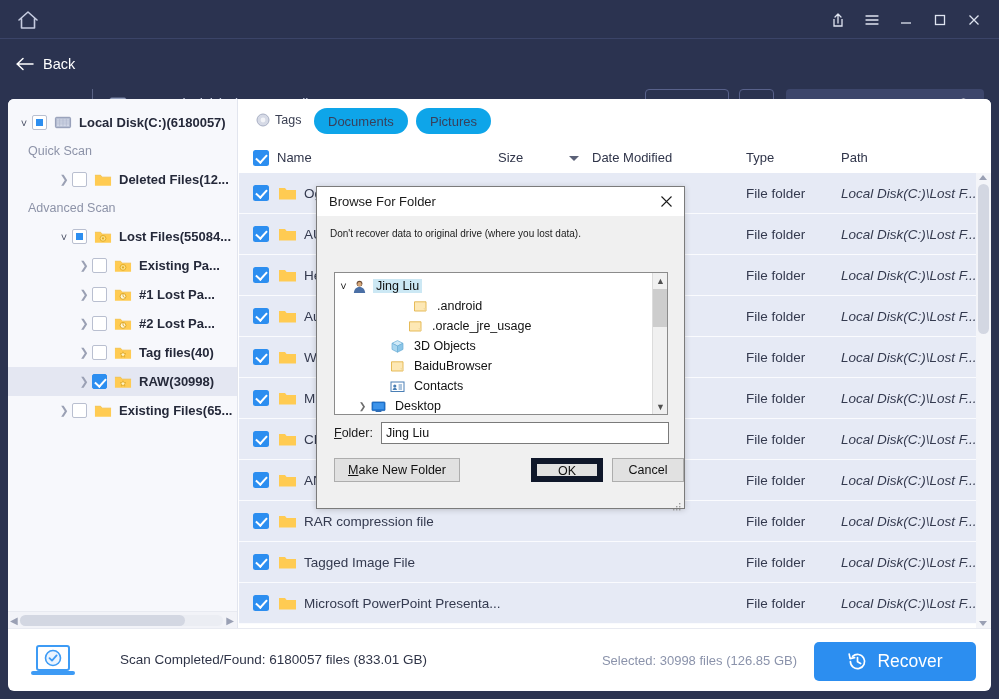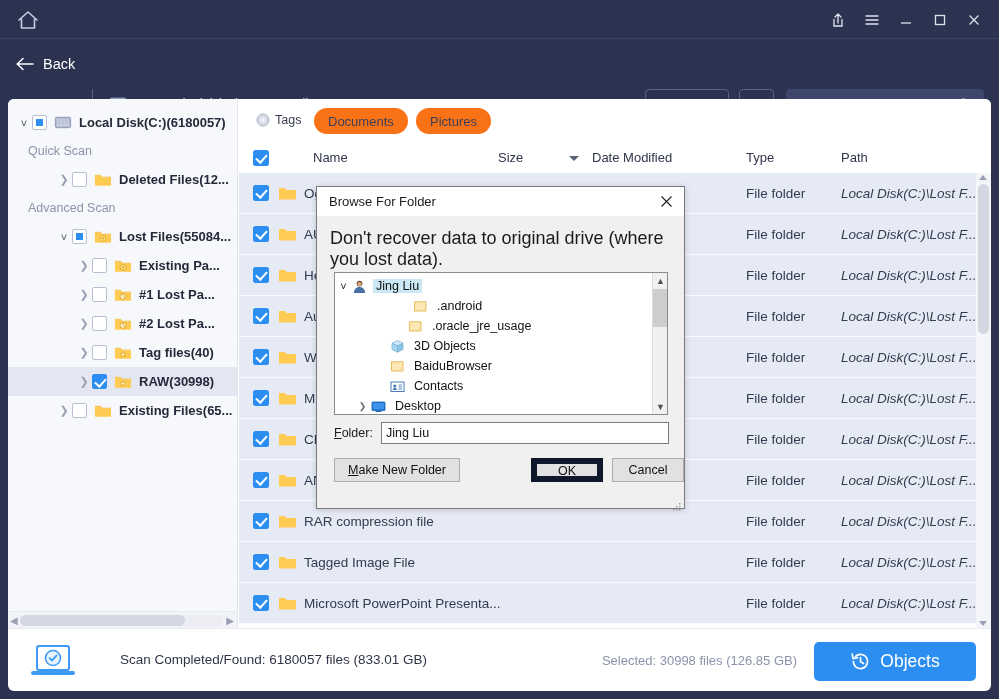--- a/index.html
+++ b/index.html
@@ -89,32 +89,32 @@
   .sb-hscroll .arrowL { position:absolute; left:2px; top:3px; color:#9aa0b4; font-size:10px; }
   .sb-hscroll .arrowR { position:absolute; right:3px; top:3px; color:#9aa0b4; font-size:10px; }
   .sb-hscroll .track { position:absolute; left:12px; top:3px; right:14px; height:11px; background:#ebedf3; border-radius:6px; }
   .sb-hscroll .thumb { position:absolute; left:12px; top:3px; width:165px; height:11px; background:#d3d7e2; border-radius:6px; }
 
   
   .filearea { position:absolute; left:231px; top:0; width:752px; height:529px; background:#fff; }
   .tagsrow { position:absolute; left:0; top:0; width:696px; height:45px; background:#fff; }
   .tags-label { position:absolute; left:17px; top:14px; display:flex; align-items:center; gap:5px; font-size:12.5px; color:#3a3f52; }
   .tagpill {
-    position:absolute; top:9px; height:26px; border-radius:13px; background:#f97316;
+    position:absolute; top:9px; height:26px; border-radius:13px; background:#0ea5e9;
     display:flex; align-items:center; justify-content:center; padding:0 14px;
     font-size:13px; color:#39405c; cursor:pointer;
   }
   .tagpill.p1 { left:75px; }
   .tagpill.p2 { left:177px; }
 
   .colhdr { position:absolute; left:0; top:45px; width:752px; height:29px; background:#fff; }
   .colhdr .chk { position:absolute; left:14px; top:6px; width:16px; height:16px; background:#2c8ef0; border-radius:2.5px; cursor:pointer; }
   .colhdr .chk:after { content:""; position:absolute; left:5px; top:2px; width:5px; height:9px; border:solid #fff; border-width:0 2px 2px 0; transform:rotate(42deg); }
   .ch { position:absolute; top:6px; font-size:13px; color:#30354a; }
-  .ch.name { left:38px;margin-left:36px; }
+  .ch.name { left:38px; }
   .ch.size { left:259px; }
   .ch.date { left:353px; }
   .ch.type { left:507px; }
   .ch.path { left:602px; }
   .sortcaret { position:absolute; left:330px; top:12px; width:0;height:0;border-left:5px solid transparent;border-right:5px solid transparent;border-top:5px solid #5b6177; cursor:pointer;}
 
   .rows { position:absolute; left:0; top:74px; width:752px; height:455px; overflow:hidden; }
   .frow { position:relative; height:41px; background:#e6eaf5; border-bottom:1px solid #fafbfe; }
   .frow .rchk { position:absolute; left:14px; top:12px; width:16px; height:16px; background:#2c8ef0; border-radius:2.5px; cursor:pointer; }
   .frow .rchk:after { content:""; position:absolute; left:5px; top:2px; width:5px; height:9px; border:solid #fff; border-width:0 2px 2px 0; transform:rotate(42deg); }
@@ -146,21 +146,21 @@
   
   .dlg {
     position:absolute; left:316px; top:186px; width:369px; height:323px;
     background:#f0f0f0; border:1px solid #7b7b7b;
     box-shadow:0 1px 6px rgba(0,0,0,0.18);
     font-family:"Liberation Sans", sans-serif;
   }
   .dlg-title { position:absolute; left:0; top:0; width:367px; height:29px; background:#ffffff; }
   .dlg-title span { position:absolute; left:12px; top:7px; font-size:13px; color:#1b1b1b; }
   .dlg-close { position:absolute; right:4px; top:2px; width:28px; height:25px; display:flex; align-items:center; justify-content:center; cursor:pointer; }
-  .dlg-msg { position:absolute; left:13px; top:41px; font-size:18px; color:#1b1b1b; }
+  .dlg-msg { position:absolute; left:13px; top:41px; font-size:10px; color:#1b1b1b; }
 
   .dlg-tree {
     position:absolute; left:17px; top:85px; width:334px; height:143px;
     background:#fff; border:1px solid #8b8b8b; overflow:hidden;
   }
   .dnode { position:relative; height:20px; display:flex; align-items:center; white-space:nowrap; font-size:12.5px; color:#111; }
   .dcaret { width:17px; flex:0 0 17px; text-align:center; font-size:9px; color:#6d6d6d; cursor:pointer; }
   .dcaret.on { color:#1b1b1b; font-size:11px; }
   .dicon { width:16px; height:15px; flex:0 0 16px; margin-right:5px; }
   .dlabel { padding:0 3px; }
@@ -527,21 +527,21 @@
       </svg>
     </div>
     <div class="scan-text">Scan Completed/Found: 6180057 files (833.01 GB)</div>
     <div class="sel-text">Selected: 30998 files (126.85 GB)</div>
     <button class="recover-btn">
       <svg width="21" height="21" viewBox="0 0 21 21">
         <path d="M3.4 10.5 a7.1 7.1 0 1 0 2.2 -5.1" fill="none" stroke="#fff" stroke-width="1.7" stroke-linecap="round"></path>
         <path d="M2.2 3.1 L3.1 7.6 L7.6 6.7" fill="none" stroke="#fff" stroke-width="1.7" stroke-linecap="round" stroke-linejoin="round"></path>
         <path d="M10.5 6.6 V10.8 L13.6 12.5" fill="none" stroke="#fff" stroke-width="1.7" stroke-linecap="round" stroke-linejoin="round"></path>
       </svg>
-      <span>Objects</span>
+      <span>Recover</span>
     </button>
   </div>
 
   <div class="dlg">
     <div class="dlg-title">
       <span>Browse For Folder</span>
       <div class="dlg-close">
         <svg width="13" height="13" viewBox="0 0 13 13">
             <path d="M1.5 1.5 L11.5 11.5 M11.5 1.5 L1.5 11.5" stroke="#1b1b1b" stroke-width="1.1"></path>
           </svg>

